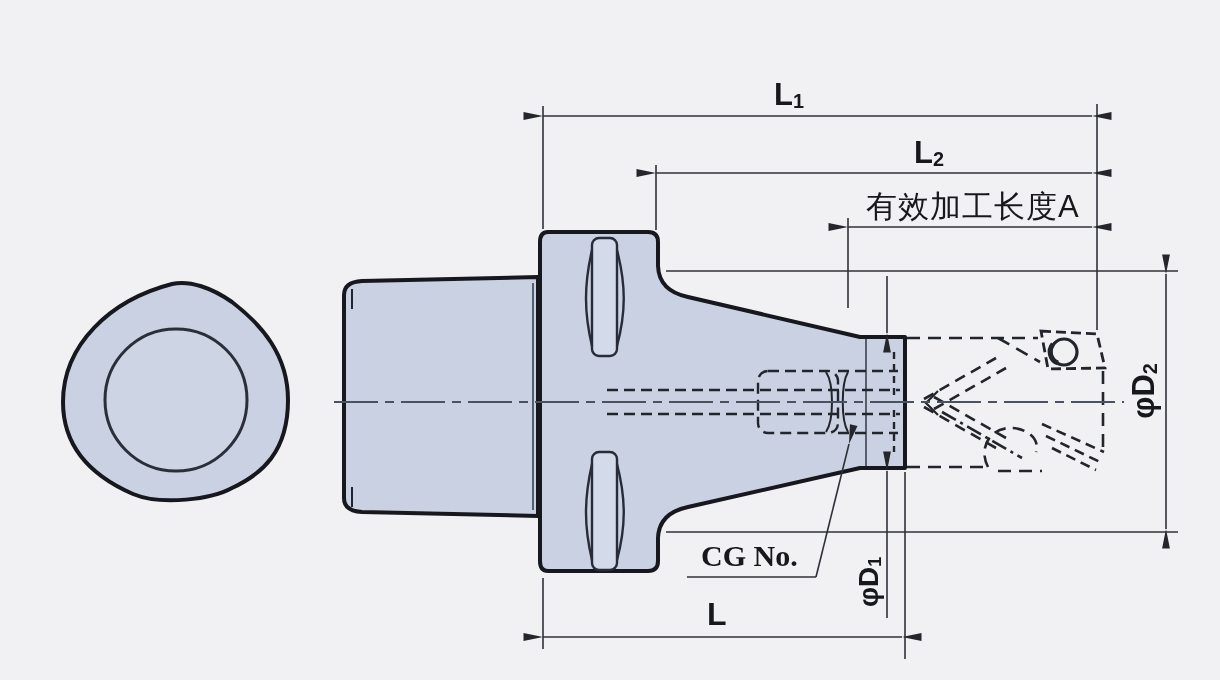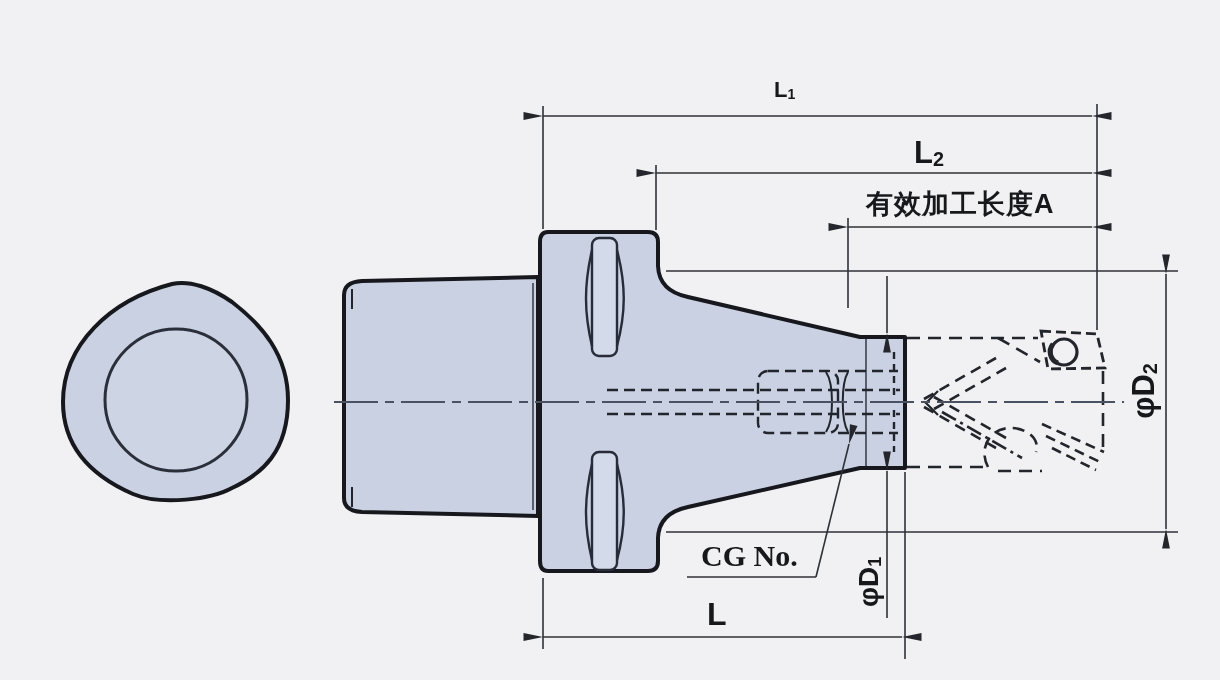--- a/index.html
+++ b/index.html
@@ -122,29 +122,29 @@
       <line class="dim" x1="1166" y1="274" x2="1166" y2="529" marker-start="url(#arr)" marker-end="url(#arr)"></line>
 
       <line class="dim" x1="887" y1="276" x2="887" y2="333" marker-end="url(#arr)"></line>
       <line class="dim" x1="887" y1="618" x2="887" y2="471" marker-end="url(#arr)"></line>
 
       <path class="dim" d="M 687,577 H 816"></path>
       <line class="dim" x1="816" y1="577" x2="849" y2="444" marker-end="url(#arr)"></line>
     </g>
   </svg>
 
-  <div class="dim-label" style="left:774px;top:79px;font-size:22px;">
+  <div class="dim-label" style="left:774px;top:79px;font-size:31px;">
     <span>L</span><span class="sub">1</span>
   </div>
 
   <div class="dim-label" style="left:914px;top:137px;font-size:31px;">
     <span>L</span><span class="sub">2</span>
   </div>
 
-  <div class="dim-label" style="left:866px;top:191px;font-size:27px;letter-spacing:1px;font-weight:700;">有效加工长度A</div>
+  <div class="dim-label" style="left:866px;top:191px;font-size:31px;letter-spacing:1px;font-weight:400;">有效加工长度A</div>
 
   <div class="dim-label" style="left:701px;top:541px;font-size:30px;font-family:Liberation Serif, serif;">CG No.</div>
 
   <div class="dim-label" style="left:707px;top:598px;font-size:32px;">L</div>
 
   <div class="dim-label rot" style="left:869px;top:582px;font-size:28px;position:absolute;">
     <span>φD</span><span class="sub">1</span>
   </div>
 
   <div class="dim-label rot" style="left:1143px;top:391px;font-size:31px;position:absolute;">

